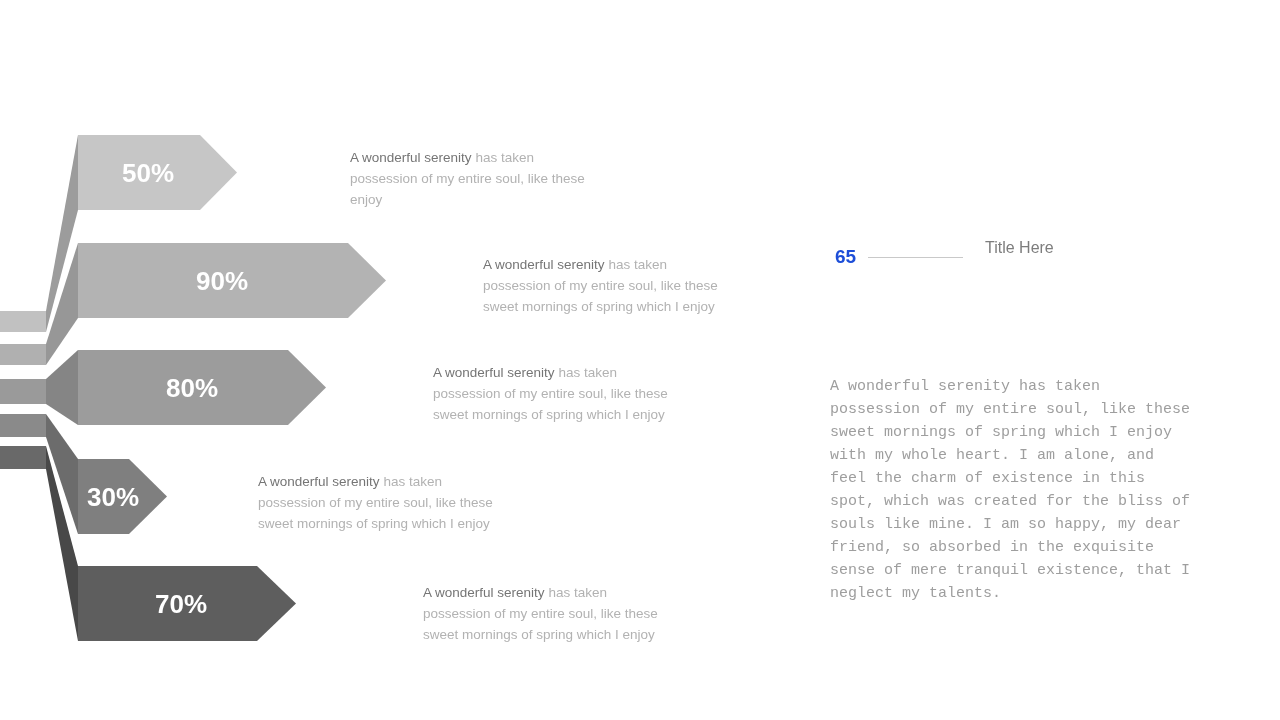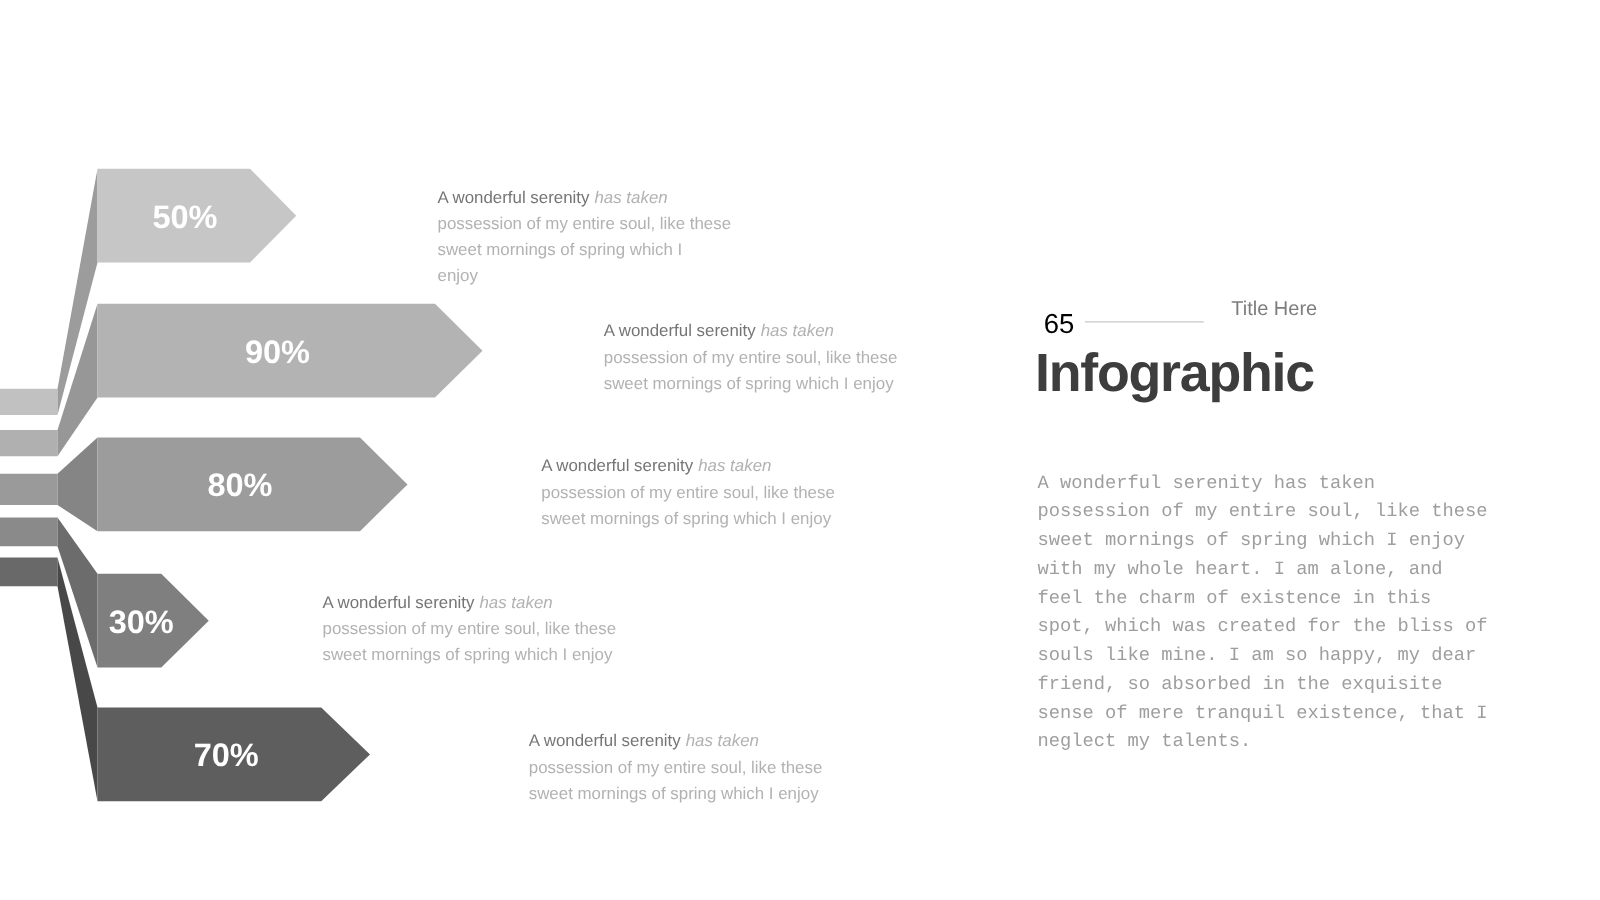--- a/index.html
+++ b/index.html
@@ -15,24 +15,24 @@
     font-family:"Liberation Sans", sans-serif;
     font-weight:bold;font-size:26px;fill:#ffffff;text-anchor:middle;
   }
   .note{
     position:absolute;width:270px;
     font-size:13.5px;line-height:21px;color:#b2b2b2;
   }
   .note-line{white-space:nowrap;}
   .note-line:empty{display:none;}
   .note-lead{color:#757575;font-weight:normal;}
-  .note-line .note-rest{margin-left:4px;font-style:italic;}
+  .note-line .note-rest{margin-left:4px;}
   .kicker-number{
     position:absolute;left:835px;top:214px;
-    font-size:22px;color:#000000;
+    font-size:19px;color:#1d4ed8;font-weight:bold;
   }
   .kicker-line{
     position:absolute;left:868px;top:225px;width:95px;height:1px;
     background:#c9c9c9;
   }
   .kicker-title{
     position:absolute;left:985px;top:207px;
     font-size:16px;color:#7d7d7d;
   }
   .heading{
@@ -74,21 +74,20 @@
 
     <rect x="0" y="414" width="46" height="23" fill="#696969"></rect>
     <polygon points="46,414 78,534 78,609 46,437" fill="#484848"></polygon>
     <polygon points="78,534 257,534 296,571.5 257,609 78,609" fill="#5e5e5e"></polygon>
     <text x="181" y="581">70%</text>
   </svg>
 
   <div class="note" style="left:350px;top:115px;">
     <div class="note-line"><b class="note-lead">A wonderful serenity</b><span class="note-rest">has taken</span></div>
     <div class="note-line">possession of my entire soul, like these</div>
-    <div class="note-line">sweet mornings of spring which I</div>
     <div class="note-line">enjoy</div>
   </div>
 
   <div class="note" style="left:483px;top:222px;">
     <div class="note-line"><b class="note-lead">A wonderful serenity</b><span class="note-rest">has taken</span></div>
     <div class="note-line">possession of my entire soul, like these</div>
     <div class="note-line">sweet mornings of spring which I enjoy</div>
   </div>
 
   <div class="note" style="left:433px;top:330px;">
@@ -105,16 +104,15 @@
 
   <div class="note" style="left:423px;top:550px;">
     <div class="note-line"><b class="note-lead">A wonderful serenity</b><span class="note-rest">has taken</span></div>
     <div class="note-line">possession of my entire soul, like these</div>
     <div class="note-line">sweet mornings of spring which I enjoy</div>
   </div>
 
   <div class="kicker-number">65</div>
   <div class="kicker-line"></div>
   <div class="kicker-title">Title Here</div>
-  <h1 class="heading" style="margin:0;">Infographic</h1>
   <p class="body-paragraph" style="margin:0;">A wonderful serenity has taken possession of my entire soul, like these sweet mornings of spring which I enjoy with my whole heart. I am alone, and feel the charm of existence in this spot, which was created for the bliss of souls like mine. I am so happy, my dear friend, so absorbed in the exquisite sense of mere tranquil existence, that I neglect my talents.</p>
 
 </div>
 
 </body></html>

